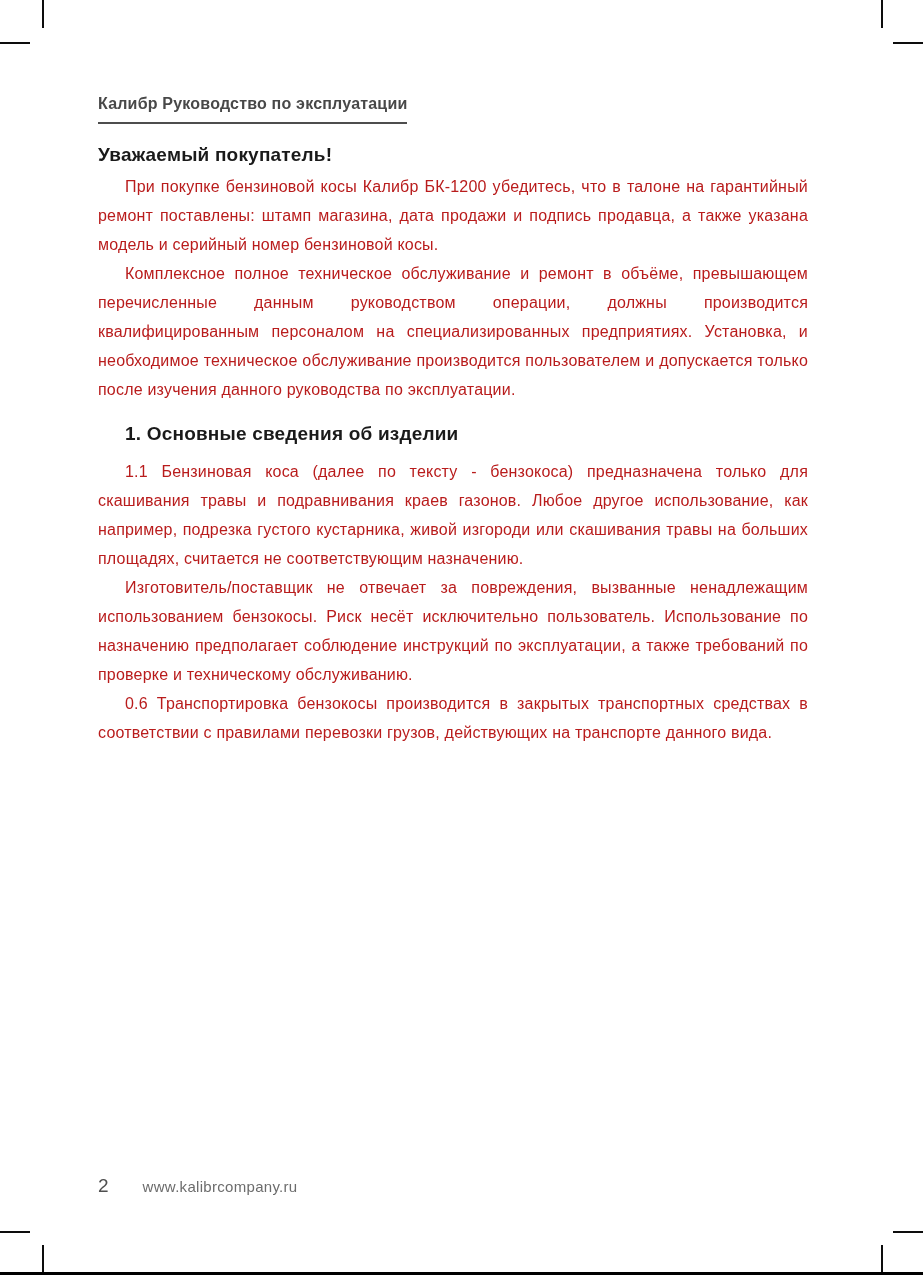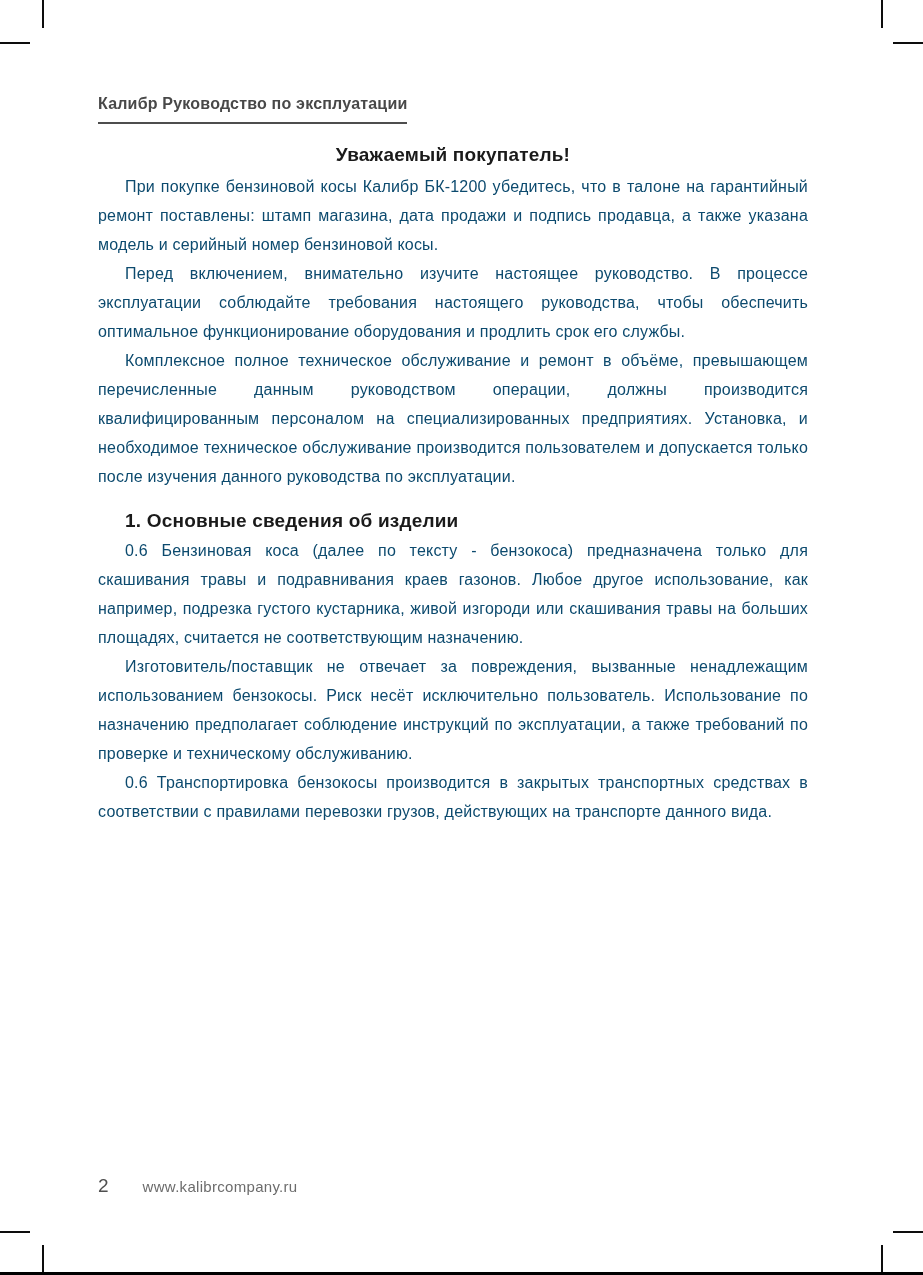--- a/index.html
+++ b/index.html
@@ -50,34 +50,33 @@
     position: absolute;
     left: 98px;
     top: 144px;
     width: 710px;
   }
   .salutation {
     margin: 0 0 6px 0;
     font-size: 19px;
     font-weight: bold;
     color: #1a1a1a;
-    text-align: center;
     letter-spacing: 0.2px;
   }
   p.body-par {
     margin: 0;
     font-size: 16px;
     line-height: 29px;
     text-align: justify;
     text-indent: 27px;
     letter-spacing: 0.2px;
-    color: #0c4a6e;
+    color: #b91c1c;
   }
   .section-heading {
-    margin: 19px 0 4px 0;
+    margin: 19px 0 12px 0;
     padding-left: 27px;
     font-size: 19px;
     font-weight: bold;
     color: #1a1a1a;
     letter-spacing: 0.2px;
   }
 
   .page-footer {
     position: absolute;
     left: 98px;
@@ -111,26 +110,25 @@
   <div class="mark br-v"></div>
 
   <div class="running-header">
     <span>Калибр Руководство по эксплуатации</span>
   </div>
 
   <div class="content">
     <h1 class="salutation">Уважаемый покупатель!</h1>
 
     <p class="body-par">При покупке бензиновой косы Калибр БК-1200 убедитесь, что в талоне на гарантийный ремонт поставлены: штамп магазина, дата продажи и подпись продавца, а также указана модель и серийный номер бензиновой косы.</p>
-    <p class="body-par">Перед включением, внимательно изучите настоящее руководство. В процессе эксплуатации соблюдайте требования настоящего руководства, чтобы обеспечить оптимальное функционирование оборудования и продлить срок его службы.</p>
     <p class="body-par">Комплексное полное техническое обслуживание и ремонт в объёме, превышающем перечисленные данным руководством операции, должны производится квалифицированным персоналом на специализированных предприятиях. Установка, и необходимое техническое обслуживание производится пользователем и допускается только после изучения данного руководства по эксплуатации.</p>
 
     <h2 class="section-heading">1. Основные сведения об изделии</h2>
 
-    <p class="body-par">0.6 Бензиновая коса (далее по тексту - бензокоса) предназначена только для скашивания травы и подравнивания краев газонов. Любое другое использование, как например, подрезка густого кустарника, живой изгороди или скашивания травы на больших площадях, считается не соответствующим назначению.</p>
+    <p class="body-par">1.1 Бензиновая коса (далее по тексту - бензокоса) предназначена только для скашивания травы и подравнивания краев газонов. Любое другое использование, как например, подрезка густого кустарника, живой изгороди или скашивания травы на больших площадях, считается не соответствующим назначению.</p>
     <p class="body-par">Изготовитель/поставщик не отвечает за повреждения, вызванные ненадлежащим использованием бензокосы. Риск несёт исключительно пользователь. Использование по назначению предполагает соблюдение инструкций по эксплуатации, а также требований по проверке и техническому обслуживанию.</p>
     <p class="body-par">0.6 Транспортировка бензокосы производится в закрытых транспортных средствах в соответствии с правилами перевозки грузов, действующих на транспорте данного вида.</p>
   </div>
 
   <div class="page-footer">
     <span class="page-number">2</span>
     <span class="website">www.kalibrcompany.ru</span>
   </div>
 
   <div class="bottom-bar"></div>

